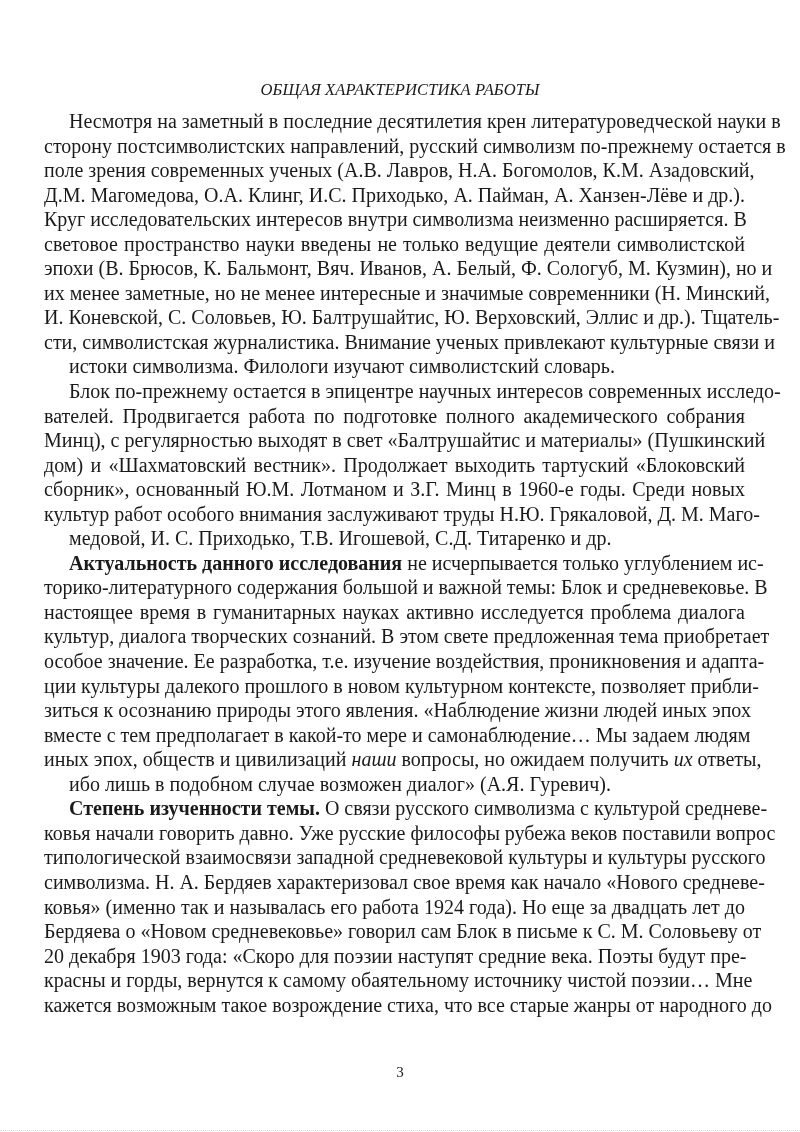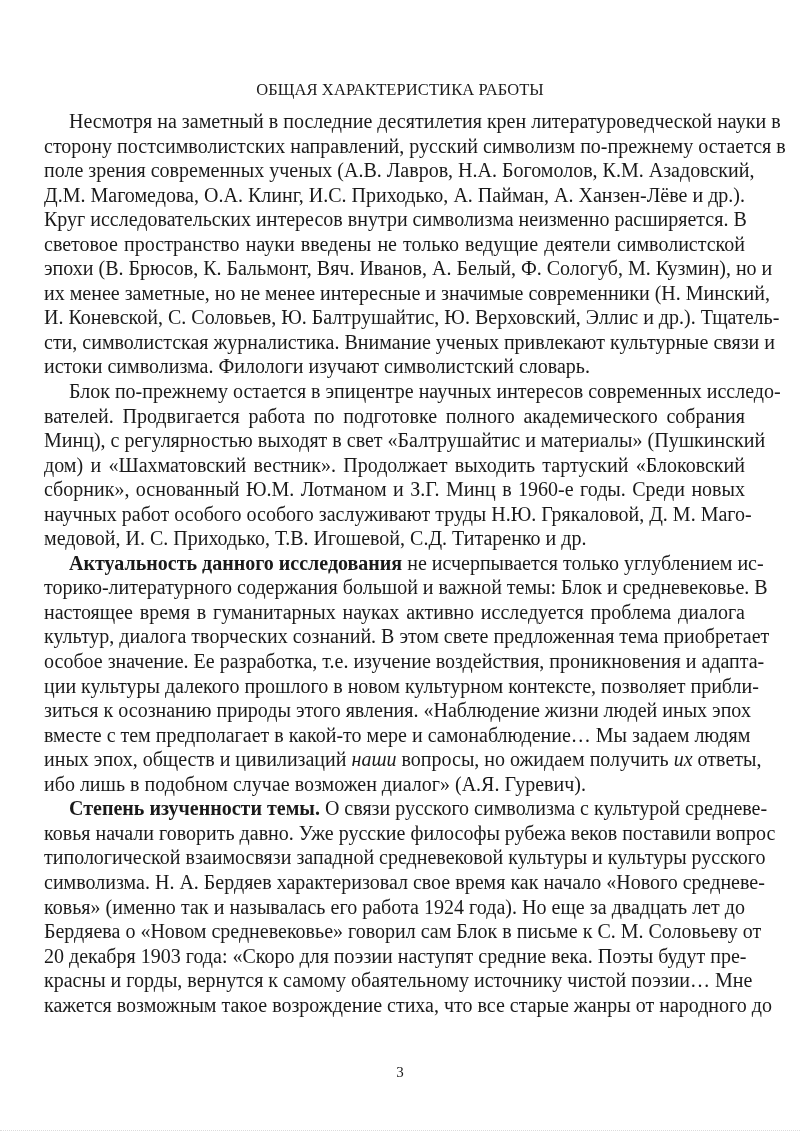--- a/index.html
+++ b/index.html
@@ -4,31 +4,31 @@
 <style>
   html, body { margin: 0; padding: 0; background: #ffffff; }
   body { width: 800px; height: 1132px; position: relative; overflow: hidden; }
   .page {
     position: absolute; left: 0; top: 0; width: 800px; height: 1132px;
     font-family: "Liberation Serif", "DejaVu Serif", serif;
     color: #1a1a1a;
   }
   .title {
     position: absolute; left: 0; width: 800px; top: 80px;
-    text-align: center; font-size: 16.5px; letter-spacing: 0.1px;
+    text-align: center; font-size: 16.5px; letter-spacing: 0.1px; font-style: italic;
   }
   .body-text {
     position: absolute; left: 44px; top: 109px; width: 701px;
     font-size: 20px; line-height: 24.55px;
   }
   .line {
     display: block; height: 24.55px; white-space: nowrap;
     text-align: justify; text-align-last: justify;
   }
-  .line.last { text-align-last: left; }
+  .line.last { text-align-last: left; margin-left: 25px; }
   .line.indent { padding-left: 25px; }
   b { font-weight: bold; }
   i { font-style: italic; }
   .page-number {
     position: absolute; left: 0; width: 800px; top: 1064px;
     text-align: center; font-size: 15px;
   }
   .bottom-rule {
     position: absolute; left: 0; width: 800px; top: 1130px; height: 0;
     border-top: 1px dotted #dcdcdc;
@@ -55,21 +55,21 @@
       <span class="line">сти, символистская журналистика. Внимание ученых привлекают культурные связи и</span>
       <span class="line last">истоки символизма. Филологи изучают символистский словарь.</span>
     </div>
 
     <div>
       <span class="line indent">Блок по-прежнему остается в эпицентре научных интересов современных исследо-</span>
       <span class="line">вателей. Продвигается работа по подготовке полного академического  собрания</span>
       <span class="line">Минц), с регулярностью выходят в свет «Балтрушайтис и материалы» (Пушкинский</span>
       <span class="line">дом) и «Шахматовский вестник». Продолжает выходить тартуский «Блоковский</span>
       <span class="line">сборник», основанный Ю.М. Лотманом и З.Г. Минц в 1960-е годы. Среди новых</span>
-      <span class="line">научных работ особого особого заслуживают труды Н.Ю. Грякаловой, Д. М. Маго-</span>
+      <span class="line">культур работ особого внимания заслуживают труды Н.Ю. Грякаловой, Д. М. Маго-</span>
       <span class="line last">медовой, И. С. Приходько, Т.В. Игошевой, С.Д. Титаренко и др.</span>
     </div>
 
     <div>
       <span class="line indent"><b>Актуальность данного исследования</b><span> не исчерпывается только углублением ис-</span></span>
       <span class="line">торико-литературного содержания большой и важной темы: Блок и средневековье. В</span>
       <span class="line">настоящее время в гуманитарных науках активно исследуется проблема диалога</span>
       <span class="line">культур, диалога творческих сознаний. В этом свете предложенная тема приобретает</span>
       <span class="line">особое значение. Ее разработка, т.е. изучение воздействия, проникновения и адапта-</span>
       <span class="line">ции культуры далекого прошлого в новом культурном контексте, позволяет прибли-</span>

